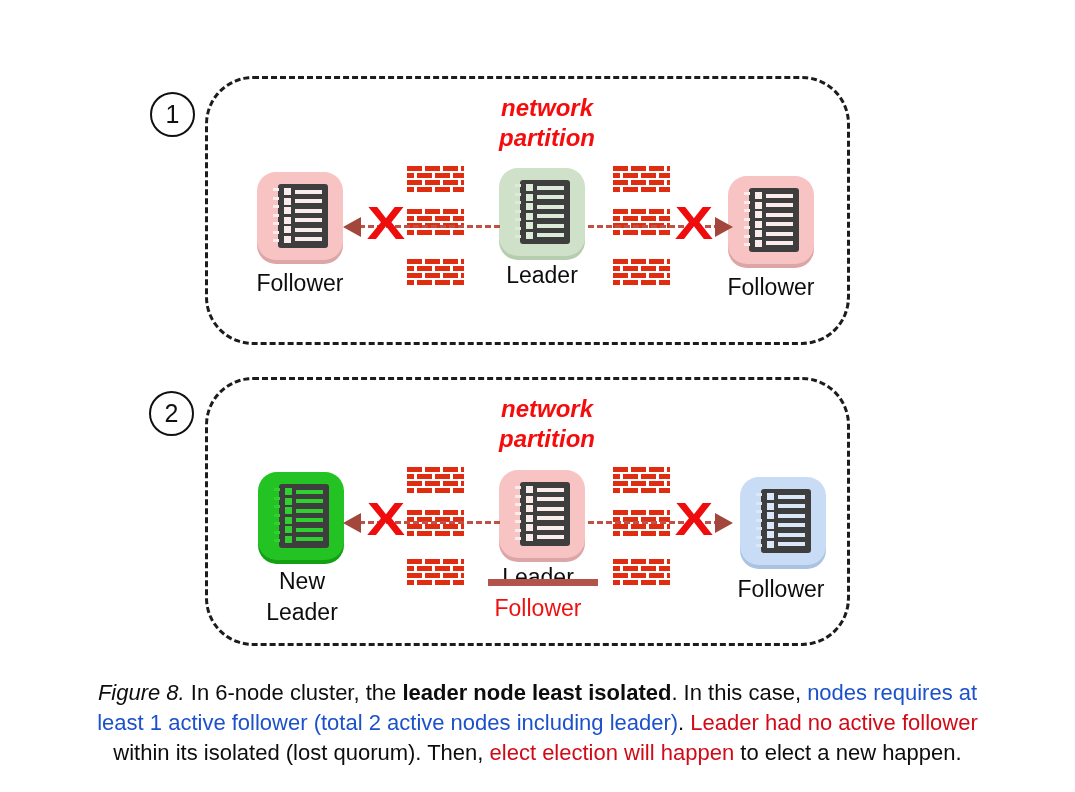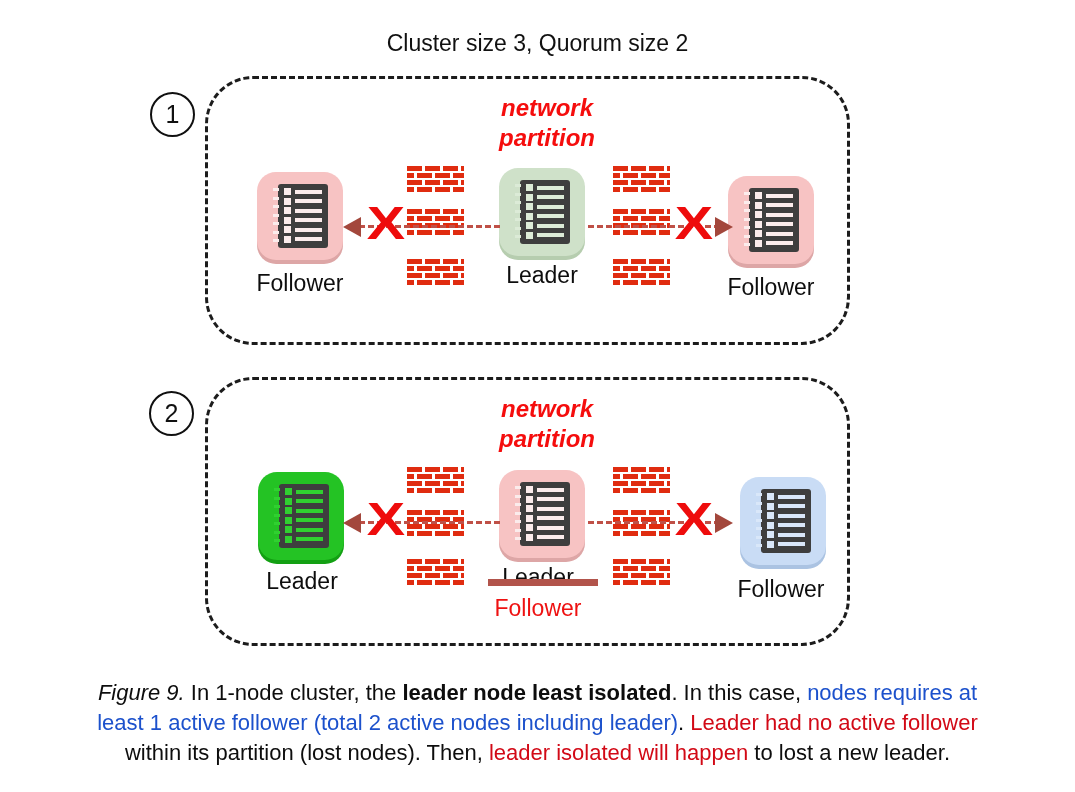--- a/index.html
+++ b/index.html
@@ -96,21 +96,20 @@
   .seg-italic{font-style:italic;}
   .seg-bold{font-weight:bold;}
   .seg-blue{color:var(--cap-blue);}
   .seg-red{color:var(--cap-red);}
 </style>
 </head>
 <body>
 
 <div class="page">
 
-  <div class="title">Cluster size 3, Quorum size 2</div>
 
   <div class="panel panel1"></div>
   <div class="badge badge1">1</div>
   <div class="netpart np1">
     <div>network</div>
     <div>partition</div>
   </div>
 
   <div class="node pink n-p1-l">
     <div class="node-icon">
@@ -373,20 +372,21 @@
         <div class="tick" style="top: 12.5px;"></div>
         <div class="tick" style="top: 21px;"></div>
         <div class="tick" style="top: 29.5px;"></div>
         <div class="tick" style="top: 38px;"></div>
         <div class="tick" style="top: 46.5px;"></div>
         <div class="tick" style="top: 55px;"></div>
       </div>
   </div>
 
   <div class="lb lb-p2-l">
+    <div>New</div>
     <div>Leader</div>
   </div>
   <div class="lb lb-p2-c-old">Leader</div>
   <div class="strike"></div>
   <div class="lb lb-p2-c-new">Follower</div>
   <div class="lb lb-p2-r">Follower</div>
 
   <div class="dash dash-p2-l"></div>
   <div class="dash dash-p2-r"></div>
   <div class="ah left ah-p2-l"></div>
@@ -425,18 +425,18 @@
       <div class="brow off"></div>
     </div>
   <div class="wall w-r1 wy2c">
       <div class="brow"></div>
       <div class="brow off"></div>
       <div class="brow"></div>
       <div class="brow off"></div>
     </div>
 
   <div class="caption">
-    <span class="seg-italic">Figure 9.</span><span> In 1-node cluster, the </span><span class="seg-bold">leader node least isolated</span><span>. In this case, </span><span class="seg-blue">nodes requires at</span><br>
+    <span class="seg-italic">Figure 8.</span><span> In 6-node cluster, the </span><span class="seg-bold">leader node least isolated</span><span>. In this case, </span><span class="seg-blue">nodes requires at</span><br>
     <span class="seg-blue">least 1 active follower (total 2 active nodes including leader)</span><span>. </span><span class="seg-red">Leader had no active follower</span><br>
-    <span>within its partition (lost nodes). Then, </span><span class="seg-red">leader isolated will happen</span><span> to lost a new leader.</span>
+    <span>within its isolated (lost quorum). Then, </span><span class="seg-red">elect election will happen</span><span> to elect a new happen.</span>
   </div>
 
 </div>
 
 </body></html>

